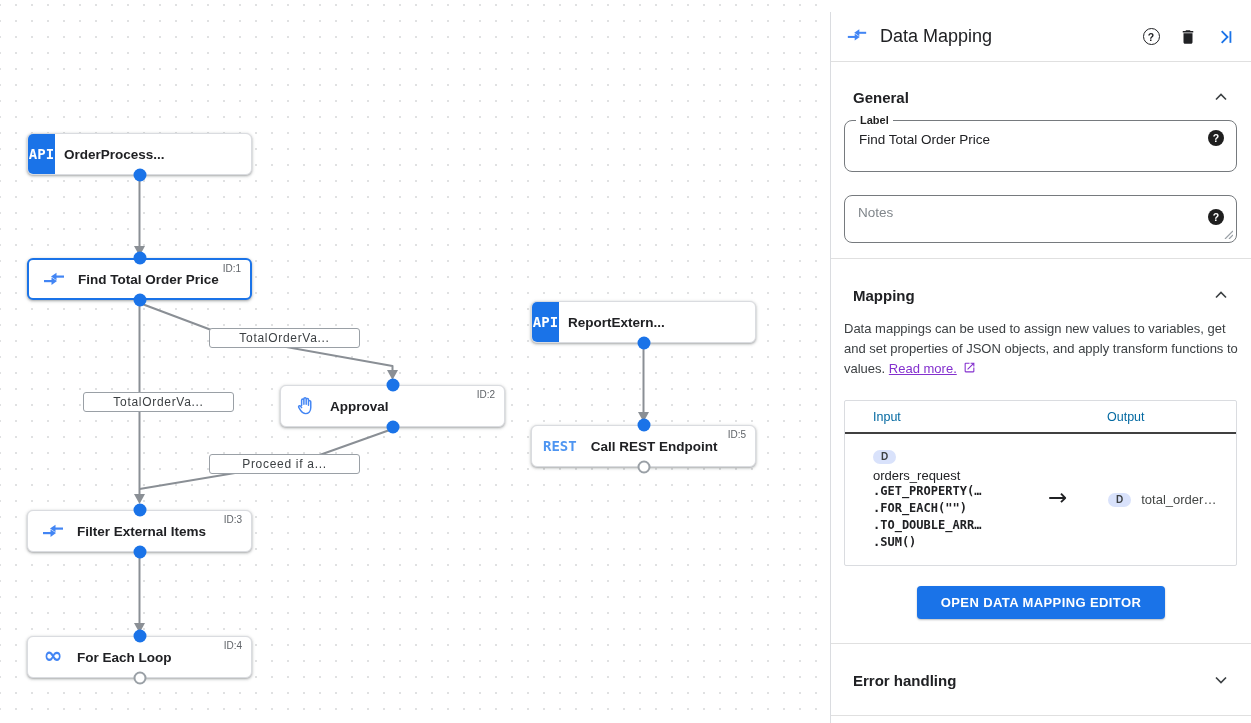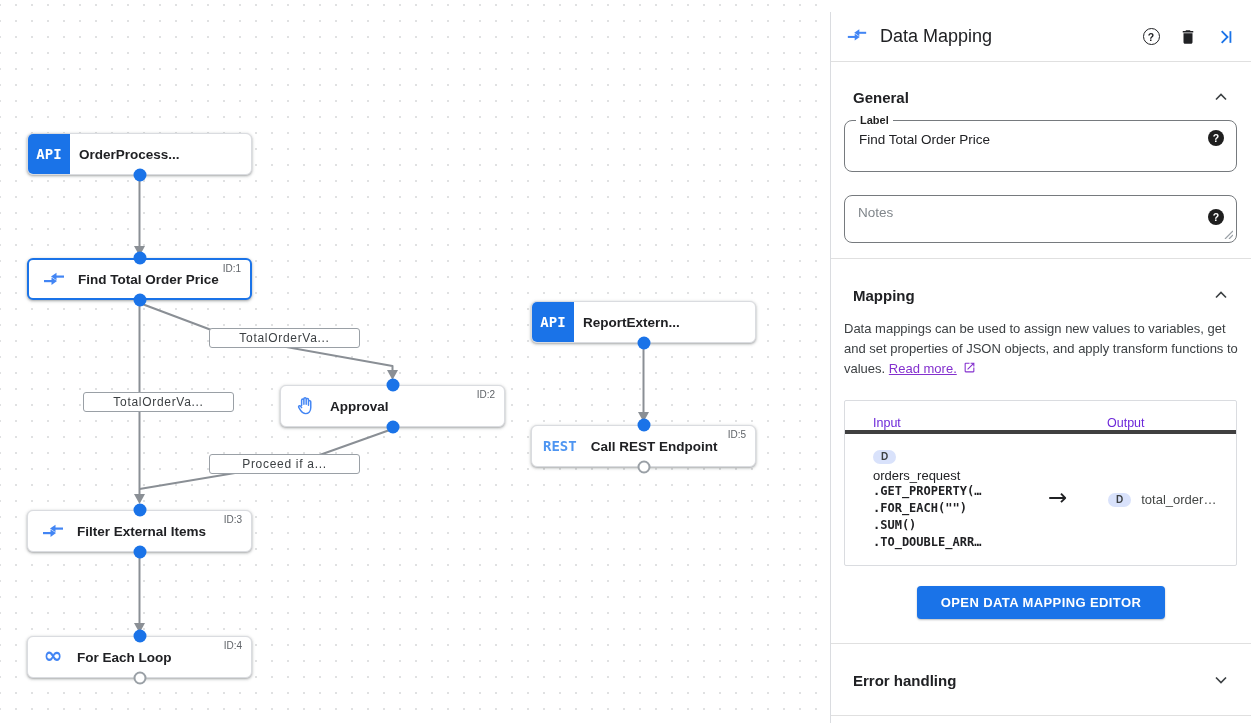--- a/index.html
+++ b/index.html
@@ -11,21 +11,21 @@
     background-image: radial-gradient(circle, #e0e1e2 1.1px, transparent 1.4px);
     background-size:16px 16px; background-position:8px 13px; }
   .edges { position:absolute; left:0; top:0; z-index:1; }
   .node { position:absolute; width:225px; height:42px; background:#fff;
     border:1px solid #dadce0; border-radius:6px; display:flex; align-items:center;
     box-shadow:0 1px 2px rgba(60,64,67,.3), 0 1px 3px 1px rgba(60,64,67,.15);
     z-index:2; cursor:pointer; }
   .node.selected { border:2px solid #1a73e8; }
   .node-title { font-size:13.5px; font-weight:bold; color:#202124; white-space:nowrap; }
   .node-id { position:absolute; top:3px; right:9px; font-size:10px; color:#5f6368;padding-left:44px; }
-  .api-badge { width:42px; align-self:stretch; background:#1a73e8; color:#fff;
+  .api-badge { width:27px; align-self:stretch; background:#1a73e8; color:#fff;
     border-radius:5px 0 0 5px; display:flex; align-items:center; justify-content:center;
     font-family:"DejaVu Sans Mono", monospace; font-weight:bold; font-size:14px;
     margin-right:9px; }
   .rest-badge { font-family:"DejaVu Sans Mono", monospace; font-weight:bold;
     font-size:14px; color:#4e95f1; margin:0 14px 0 11px; }
   .node-icon { width:24px; height:24px; margin:0 12px 0 13px; display:flex;
     align-items:center; justify-content:center; flex:none; }
   .infinity-glyph { font-size:23px; font-weight:bold; color:#4285f4; line-height:1;
     font-family:"DejaVu Sans", sans-serif; margin-top:-3px; }
   .port { position:absolute; width:13px; height:13px; border-radius:50%;
@@ -64,22 +64,22 @@
   .field textarea::placeholder, .field input::placeholder { color:#80868b; }
   .help-filled { position:absolute; right:12px; width:16px; height:16px;
     border-radius:50%; background:#1f1f1f; color:#fff; font-size:10.5px; font-weight:bold;
     display:flex; align-items:center; justify-content:center; }
   .resize-handle { position:absolute; right:3px; bottom:3px; }
   .section-desc { font-size:13px; line-height:20px; color:#3c4043;
     margin:14px 13px 0 13px; }
   .read-more { color:#8430ce; text-decoration:underline; cursor:pointer; }
   .ext-icon { display:inline-block; vertical-align:-1px; margin-left:3px; }
   .map-table { margin:20px 14px 0 13px; border:1px solid #dadce0; border-radius:2px; }
-  .map-table-head { display:flex; height:33px; align-items:flex-end;
-    border-bottom:4px solid #404040; font-size:12.5px; color:#6d28d9; }
+  .map-table-head { display:flex; height:33px; align-items:center;
+    border-bottom:2px solid #404040; font-size:12.5px; color:#0369a1; }
   .col-input-h { padding-left:28px; width:262px; }
   .map-table-body { position:relative; padding:12px 0 14px 28px; min-height:126px; }
   .d-badge { display:inline-flex; align-items:center; justify-content:center;
     background:#d9e2fb; color:#3c4043; font-size:10px; font-weight:bold;
     border-radius:8px; padding:1px 8px; height:14px; }
   .input-var { font-size:13px; color:#202124; margin-top:4px; }
   .mono-line { font-family:"DejaVu Sans Mono", monospace; font-weight:bold;
     font-size:12px; line-height:17px; color:#202124; }
   .map-arrow { position:absolute; left:203px; top:50px; font-size:23px; color:#202124;
     font-family:"DejaVu Sans", sans-serif; }
@@ -274,22 +274,22 @@
   <div class="map-table">
     <div class="map-table-head">
       <span class="col-input-h">Input</span>
       <span>Output</span>
     </div>
     <div class="map-table-body">
       <span class="d-badge">D</span>
       <div class="input-var">orders_request</div>
       <div class="mono-line">.GET_PROPERTY(…</div>
       <div class="mono-line">.FOR_EACH("")</div>
+      <div class="mono-line">.TO_DOUBLE_ARR…</div>
       <div class="mono-line">.SUM()</div>
-      <div class="mono-line">.TO_DOUBLE_ARR…</div>
       <span class="map-arrow">→</span>
       <div class="map-output">
         <span class="d-badge">D</span>
         <span>total_order…</span>
       </div>
     </div>
   </div>
 
 
   <button class="primary-btn">OPEN DATA MAPPING EDITOR</button>

